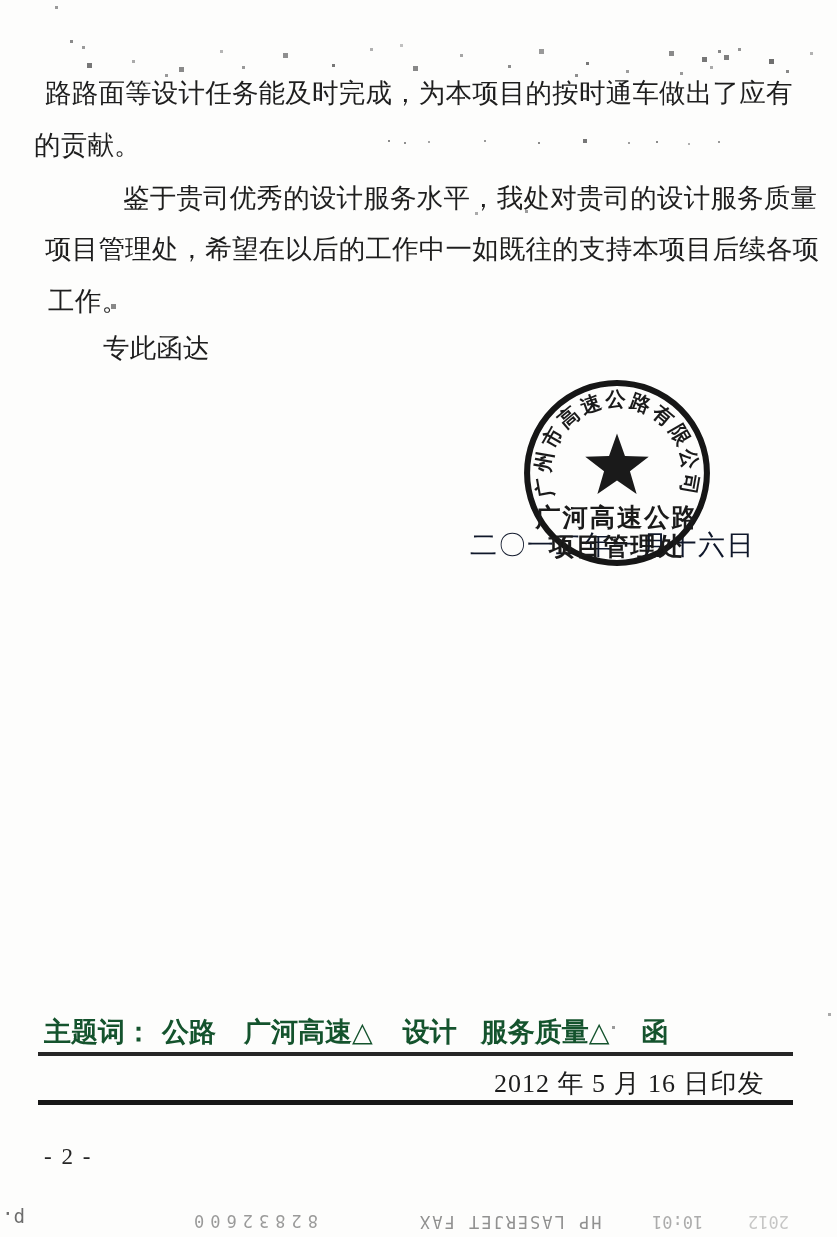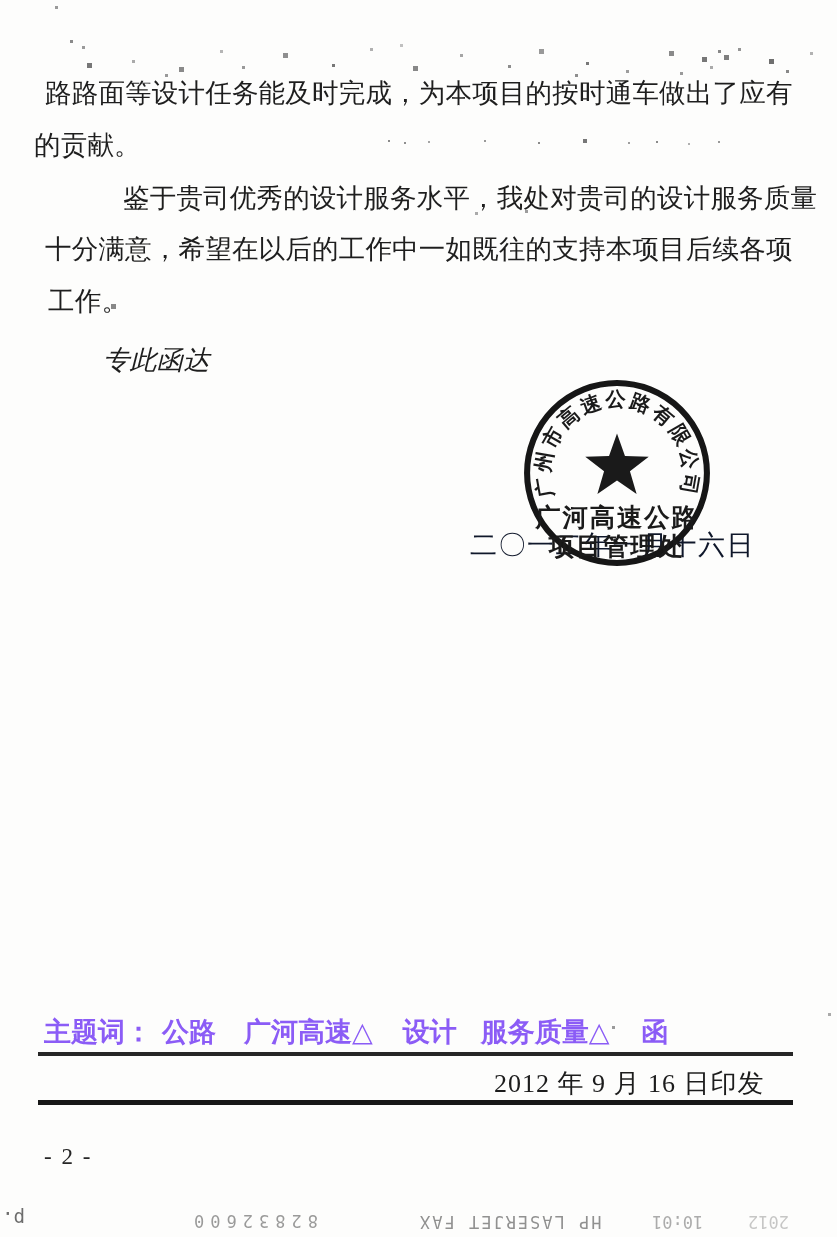--- a/index.html
+++ b/index.html
@@ -19,42 +19,42 @@
     font-size:26.5px;
     letter-spacing:0.2px;
     white-space:nowrap;
     color:#1e1e1e;
   }
   .l1 { left:45px;  top:75px;  }
   .l2 { left:34px;  top:127px; }
   .l3 { left:99px;  top:180px;margin-left:24px; }
   .l4 { left:45px;  top:231px; }
   .l5 { left:48px;  top:283px; }
-  .l6 { left:103px; top:342px;font-style:italic; }
+  .l6 { left:103px; top:330px; }
 
   
   .seal {
     position:absolute; left:520px; top:376px;
     width:194px; height:194px; z-index:3;
   }
   .seal text { font-family:"Liberation Serif","DejaVu Serif",serif; font-weight:600; fill:#1a1a1a; }
   .seal-arc-text { font-size:20px; letter-spacing:3px; }
   .seal-line { font-size:25px; letter-spacing:2px; text-anchor:middle; }
 
   .date-line {
     position:absolute; left:470px; top:527px; z-index:2;
     font-size:27px; letter-spacing:1.5px; white-space:nowrap;
     color:#0f172a;
   }
 
   
   .subject-row {
     position:absolute; left:44px; top:1014px;
     font-family:"Liberation Sans","DejaVu Sans",sans-serif;
-    font-weight:700; font-size:27px; white-space:nowrap; color:#8b5cf6;
+    font-weight:700; font-size:27px; white-space:nowrap; color:#14532d;
   }
   .subject-row .term { display:inline-block; }
   .t0 { margin-left:10px; }
   .t1 { margin-left:28px; }
   .t2 { margin-left:30px; }
   .t3 { margin-left:24px; }
   .t4 { margin-left:32px; }
 
   .rule { position:absolute; left:38px; width:755px; background:#1f1f1f; }
   .rule-top    { top:1052px; height:4px; background:#262626; }
@@ -113,21 +113,21 @@
 
 <div class="page">
 
   <div class="noise band1"></div>
   <div class="noise band2"></div>
   <div class="noise stray"></div>
 
   <div class="bodyline l1">路路面等设计任务能及时完成，为本项目的按时通车做出了应有</div>
   <div class="bodyline l2">的贡献。</div>
   <div class="bodyline l3">鉴于贵司优秀的设计服务水平，我处对贵司的设计服务质量</div>
-  <div class="bodyline l4">十分满意，希望在以后的工作中一如既往的支持本项目后续各项</div>
+  <div class="bodyline l4">项目管理处，希望在以后的工作中一如既往的支持本项目后续各项</div>
   <div class="bodyline l5">工作。</div>
   <div class="bodyline l6">专此函达</div>
 
   <div class="date-line">二〇一二年一月十六日</div>
 
   <svg class="seal" viewBox="0 0 192 192" xmlns="http://www.w3.org/2000/svg">
     <circle cx="96" cy="96" r="89" fill="none" stroke="#161616" stroke-width="6"></circle>
     <polygon fill="#1a1a1a" points="96,57 103.9,79.1 127.4,79.8 108.8,94.2 115.4,116.7 96,103.5 76.6,116.7 83.2,94.2 64.6,79.8 88.1,79.1"></polygon>
     <defs>
       <path id="sealArc" d="M 34 118.6 A 66 66 0 1 1 158 118.6" fill="none"></path>
@@ -137,21 +137,21 @@
     </text>
     <text class="seal-line" x="96" y="148">广河高速公路</text>
     <text class="seal-line" x="96" y="177">项目管理处</text>
   </svg>
 
   <div class="subject-row">
     <span>主题词：</span><span class="term t0">公路</span><span class="term t1">广河高速△</span><span class="term t2">设计</span><span class="term t3">服务质量△</span><span class="term t4">函</span>
   </div>
 
   <div class="rule rule-top"></div>
-  <div class="colophon-right">2012 年 9 月 16 日印发</div>
+  <div class="colophon-right">2012 年 5 月 16 日印发</div>
   <div class="rule rule-bottom"></div>
 
   <div class="page-number">- 2 -</div>
 
   <div class="fax-frag fx-page">p.</div>
   <div class="fax-frag fx-number">82832600</div>
   <div class="fax-frag fx-device">HP LASERJET FAX</div>
   <div class="fax-frag fx-time">10:01</div>
   <div class="fax-frag fx-faint">2012</div>
 

